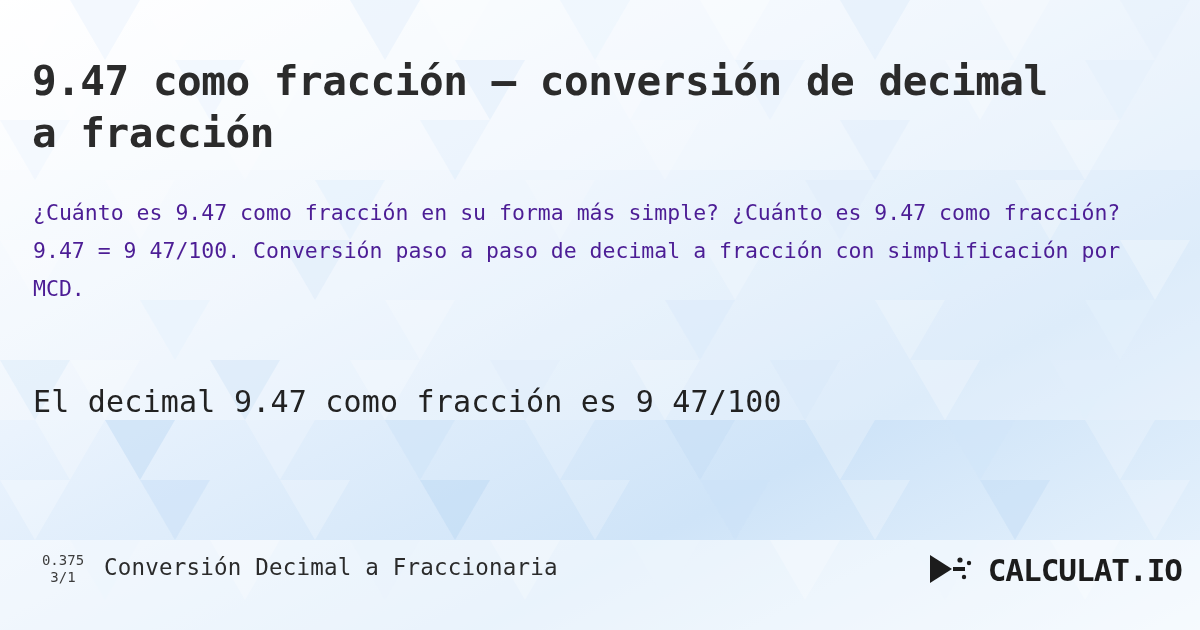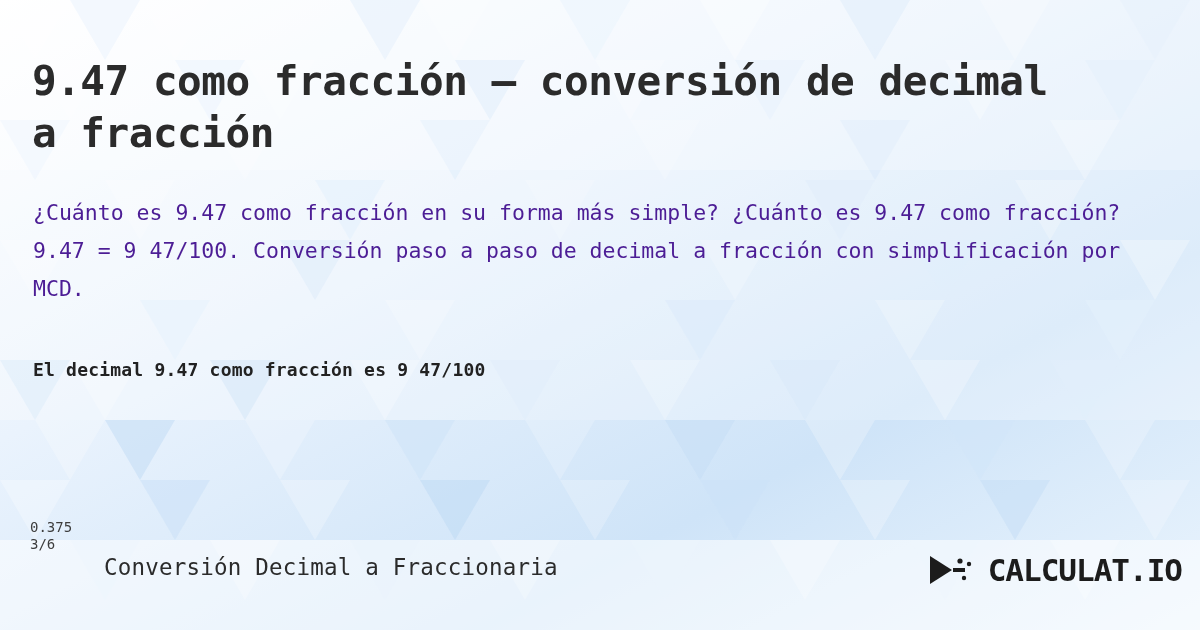--- a/index.html
+++ b/index.html
@@ -48,54 +48,54 @@
     left: 33px;
     top: 172px;
     width: 1115px;
     font-size: 21.5px;
     line-height: 38px;
     color: #4c1d95;
   }
   .answer {
     position: absolute;
     left: 33px;
-    top: 341px;
+    top: 354px;
     width: 1100px;
-    font-size: 18px;
-    font-weight: bold;
+    font-size: 30px;
+    font-weight: normal;
     color: #222222;
     letter-spacing: 0.2px;
   }
   
   .footer-frac {
     position: absolute;
     left: 30px;
-    top: 519px;
+    top: 552px;
     width: 66px;
+    text-align: center;
     color: #3d3d3d;
     font-size: 14px;
     line-height: 17px;
   }
   .footer-frac .num { display:block; }
   .footer-frac .den { display:block; }
   .footer-label {
     position: absolute;
     left: 104px;
     top: 554px;
     font-size: 22.5px;
     font-weight: normal;
     color: #2b2b2b;
     letter-spacing: 0.2px;
   }
   .brand {
     position: absolute;
     right: 18px;
     top: 552px;
     display: flex;
-    align-items: center;
     height: 36px;
   }
   .brand-mark {
     margin-right: 6px;
     display: block;
   }
   .brand-text {
     font-size: 31px;
     font-weight: bold;
     letter-spacing: -1px;
@@ -213,21 +213,21 @@
   <div class="content">
 
     <h1 class="title">9.47 como fracción – conversión de decimal a fracción</h1>
 
     <p class="intro">¿Cuánto es 9.47 como fracción en su forma más simple? ¿Cuánto es 9.47 como fracción? 9.47 = 9 47/100. Conversión paso a paso de decimal a fracción con simplificación por MCD.</p>
 
     <p class="answer">El decimal 9.47 como fracción es 9 47/100</p>
 
     <div class="footer-frac">
       <span class="num">0.375</span>
-      <span class="den">3/6</span>
+      <span class="den">3/1</span>
     </div>
 
     <div class="footer-label">Conversión Decimal a Fraccionaria</div>
 
     <div class="brand">
       <svg class="brand-mark" width="56" height="34" viewBox="0 0 56 34">
         <polygon points="4,3 4,31 26,17" fill="#1c1c1c"></polygon>
         <rect x="27" y="15" width="12" height="4" fill="#1c1c1c"></rect>
         <circle cx="34" cy="8" r="2.6" fill="#1c1c1c"></circle>
         <circle cx="43" cy="11" r="2.2" fill="#1c1c1c"></circle>

